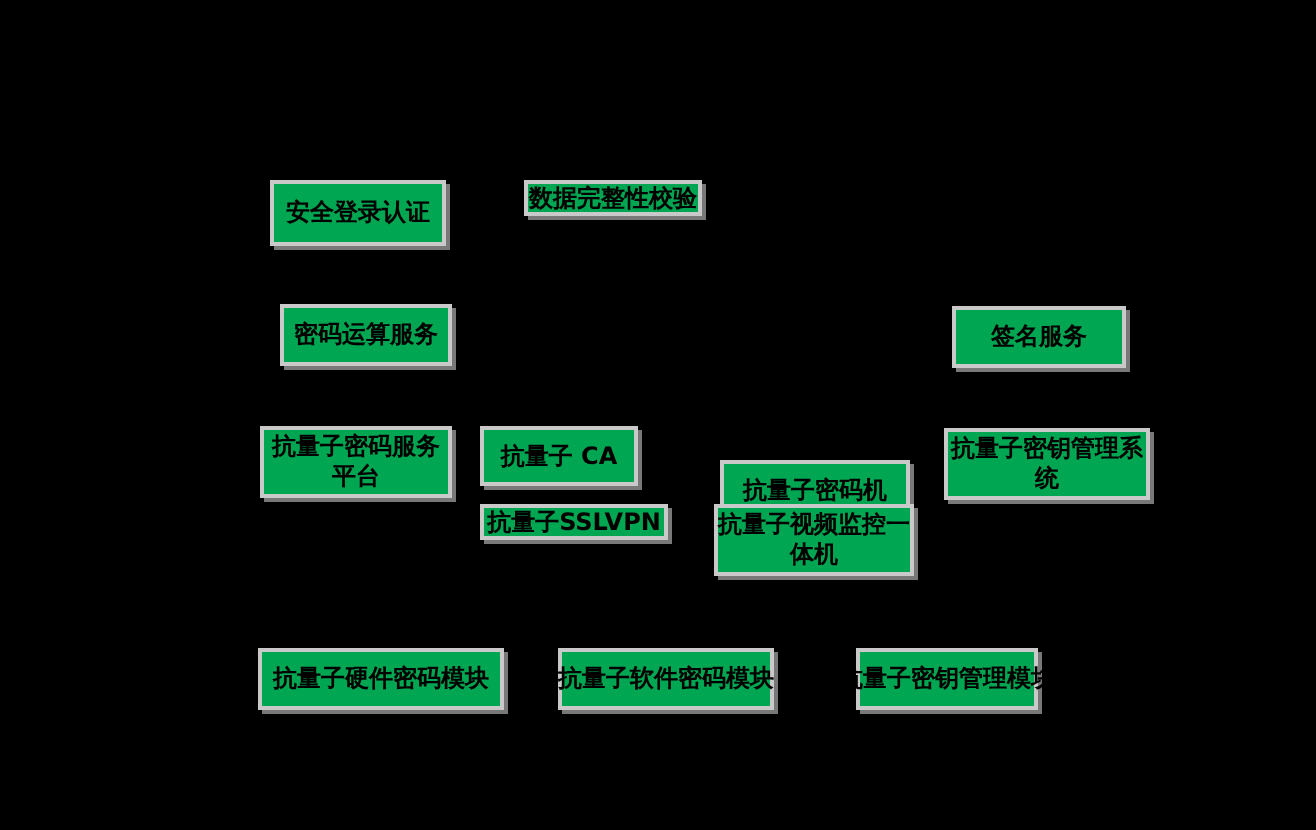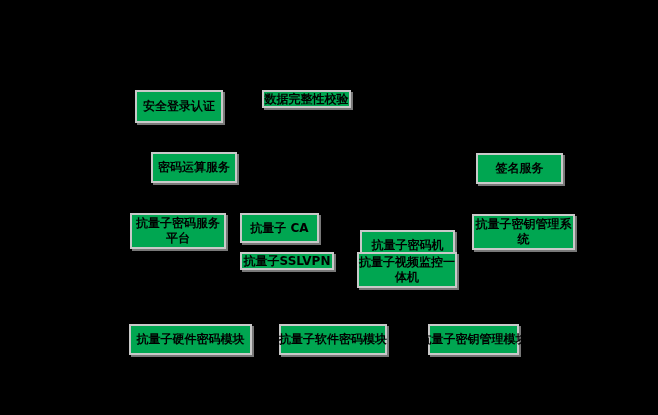--- a/index.html
+++ b/index.html
@@ -35,21 +35,21 @@
 </style>
 </head>
 <body>
 
 <div class="canvas">
 
   <div class="node single" style="left:135px;top:90px;width:88px;height:33px">安全登录认证</div>
 
   <div class="node single" style="left:262px;top:90px;width:89px;height:18px">数据完整性校验</div>
 
-  <div class="node single" style="left:151px;top:152px;width:86px;height:31px">密码运算服务</div>
+  <div class="node single" style="left:140px;top:152px;width:86px;height:31px">密码运算服务</div>
 
   <div class="node single" style="left:476px;top:153px;width:87px;height:31px">签名服务</div>
 
   <div class="node" style="left:130px;top:213px;width:96px;height:36px">抗量子密码服务平台</div>
 
   <div class="node single" style="left:240px;top:213px;width:79px;height:30px">抗量子 CA</div>
 
   <div class="node single" style="left:360px;top:230px;width:95px;height:30px">抗量子密码机</div>
 
   <div class="node" style="left:472px;top:214px;width:103px;height:36px">抗量子密钥管理系统</div>

